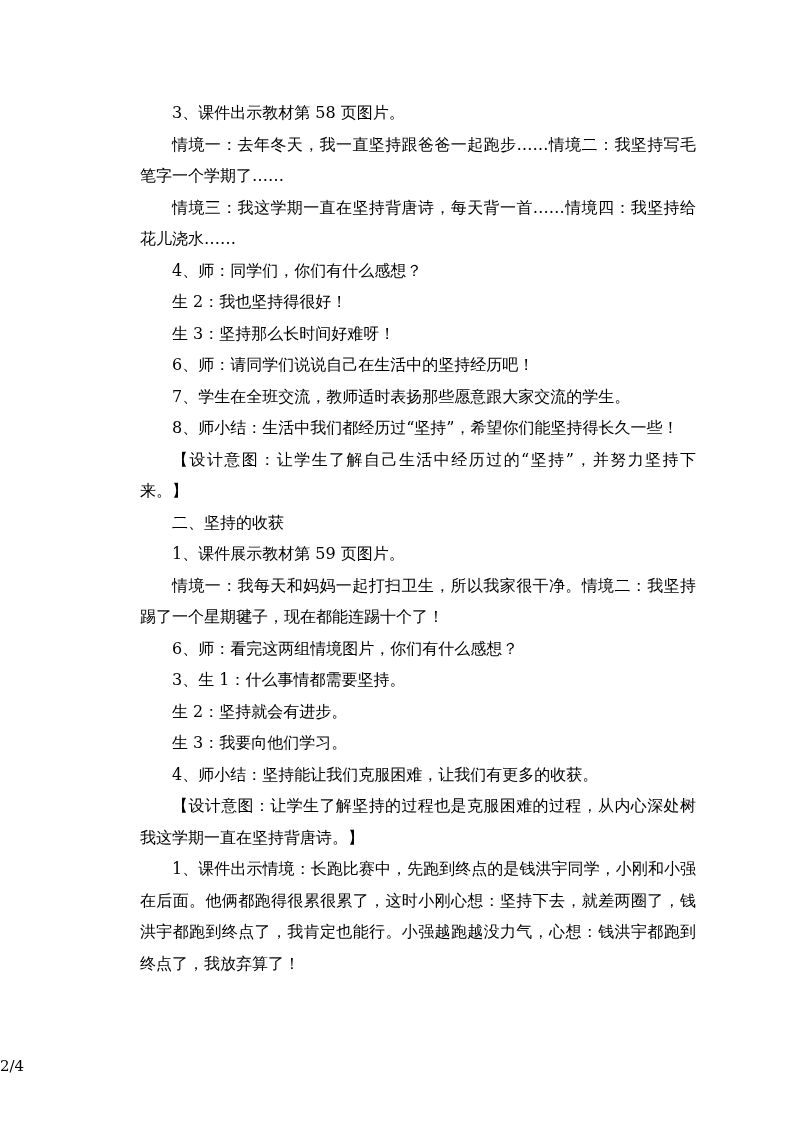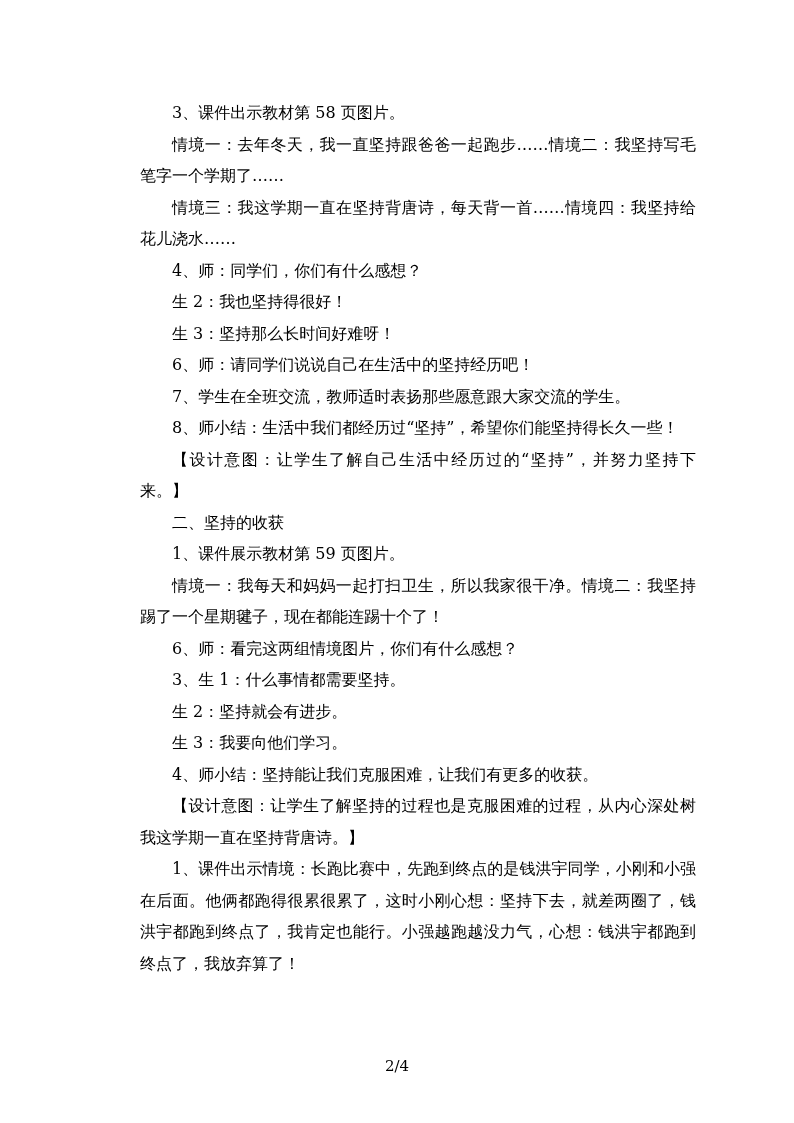--- a/index.html
+++ b/index.html
@@ -35,21 +35,21 @@
     padding-left: 32px;
   }
   .line.fill {
     text-align-last: justify;
   }
   .footer {
     position: absolute;
     left: 0;
     top: 1055px;
     width: 794px;
-    text-align: center;
+    text-align: left;
     font-size: 15px;
     line-height: 22px;
     color: #000000;
   }
 </style>
 </head>
 <body>
 
 <div class="page">
   <div class="doc-body">

